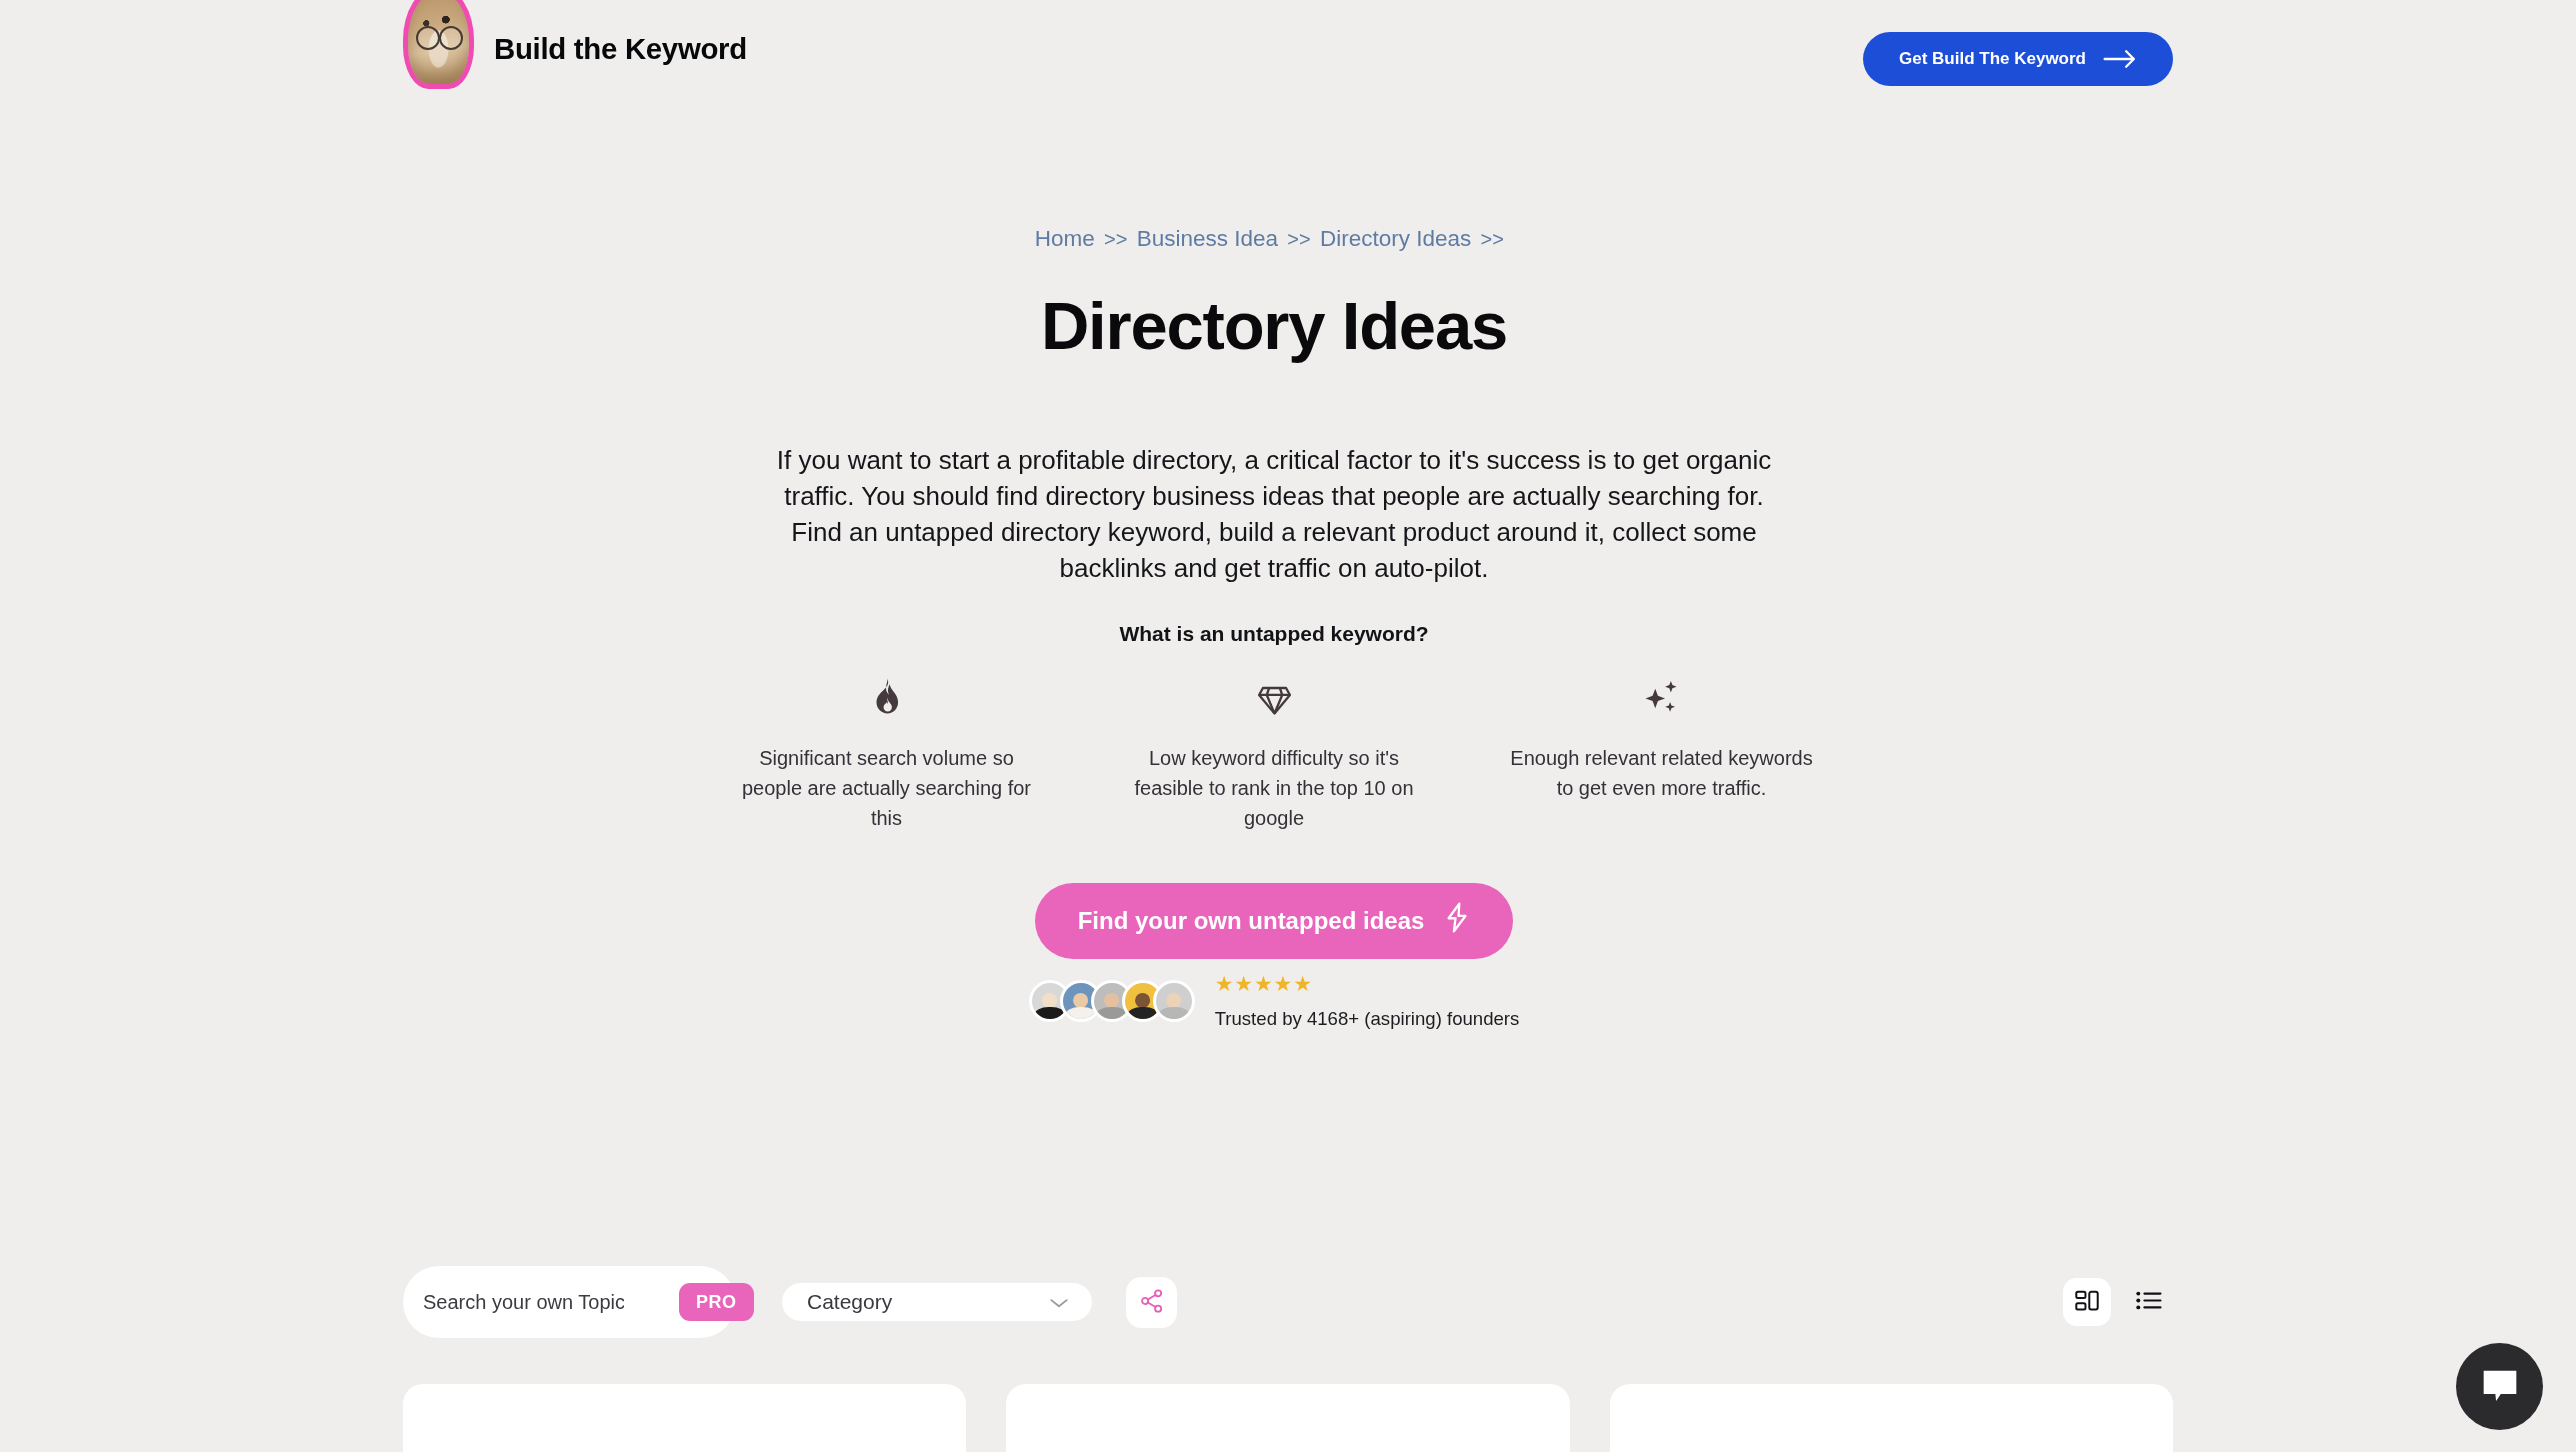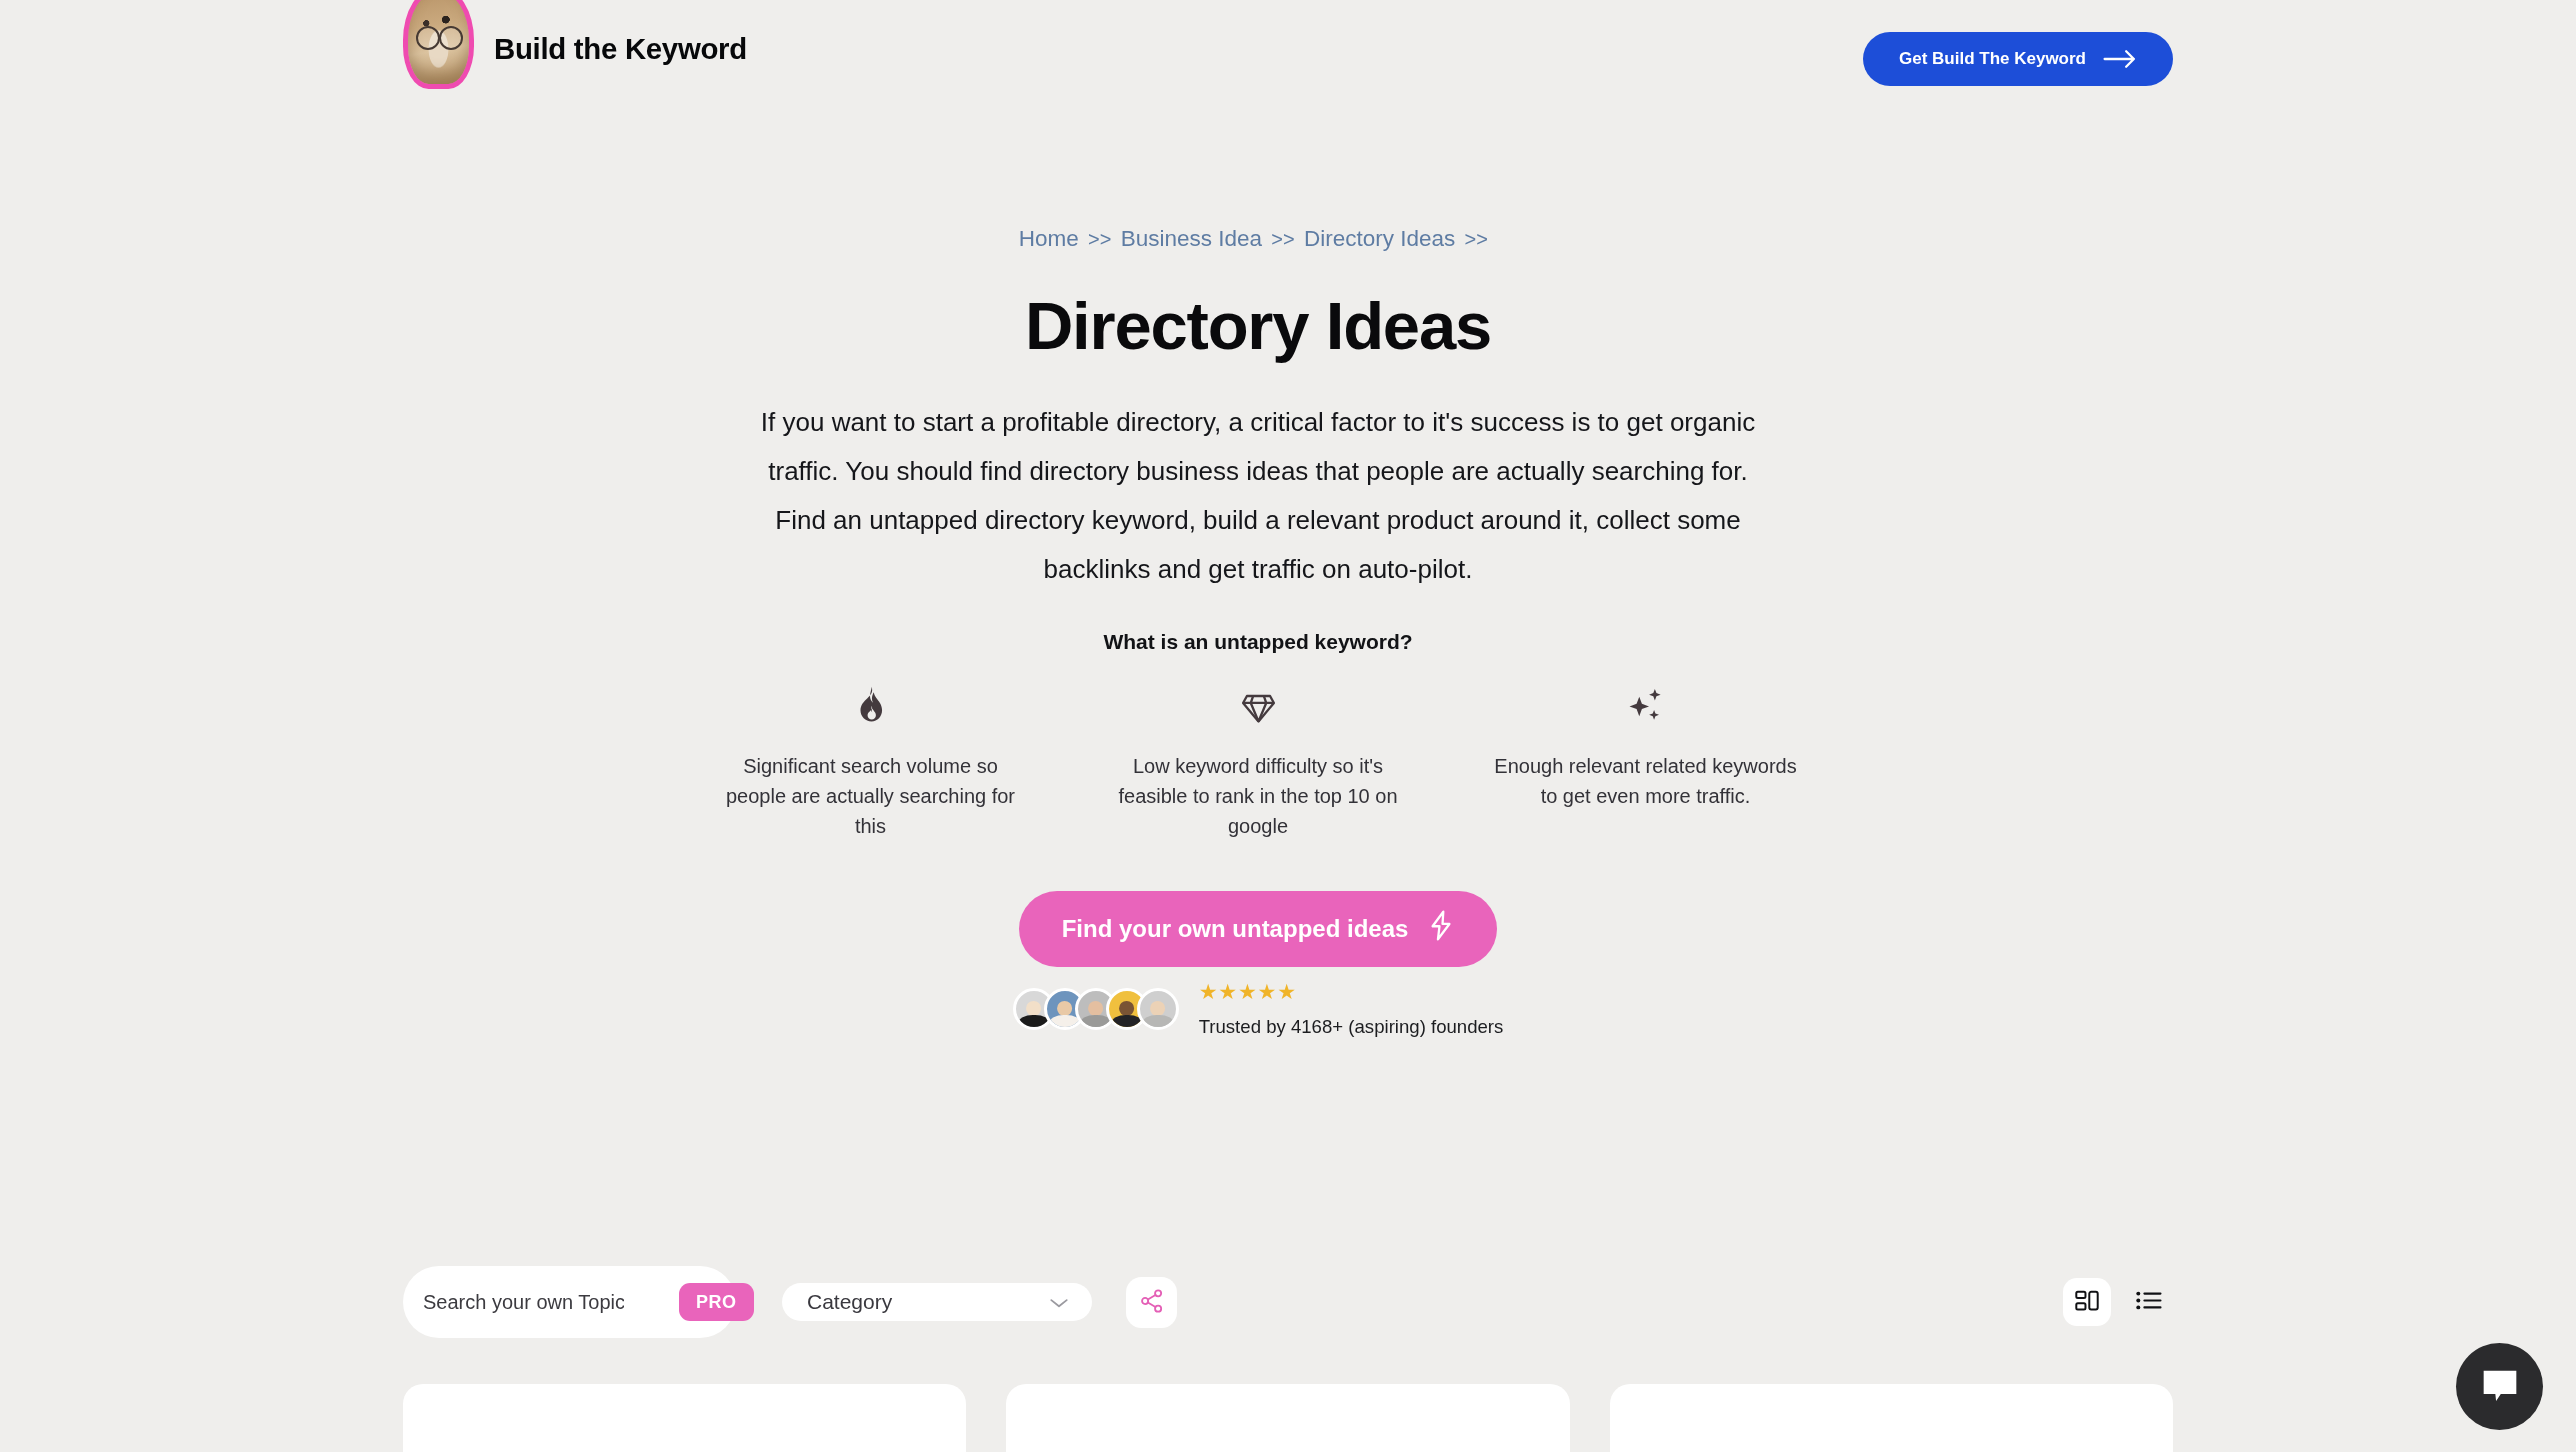--- a/index.html
+++ b/index.html
@@ -74,21 +74,21 @@
     font-weight: 700;
     font-family: "Liberation Sans", sans-serif;
     cursor: pointer;
     white-space: nowrap;
   }
   .header-cta svg { display: block; }
 
   
   .hero {
     position: absolute;
-    top: 118px; left: 0;
+    top: 118px; left: 16px;
     width: 2516px;
     text-align: center;
   }
   .breadcrumb {
     margin-top: 108px;
     font-size: 22.5px;
     color: #5e7ca3;
     display: flex;
     align-items: center;
     justify-content: center;
@@ -100,24 +100,24 @@
   .page-title {
     margin-top: 40px;
     font-size: 67px;
     font-weight: 700;
     color: #0a0a0c;
     letter-spacing: -1.2px;
     line-height: 1;
   }
 
   .hero-copy {
-    margin: 39px auto 0;
+    margin: 83px auto 0;
     width: 1031px;
     font-size: 26px;
-    line-height: 49px;
+    line-height: 36px;
     color: #15161a;
   }
 
   .untapped-title {
     margin-top: 36px;
     font-size: 21px;
     font-weight: 700;
     color: #121316;
   }
 

